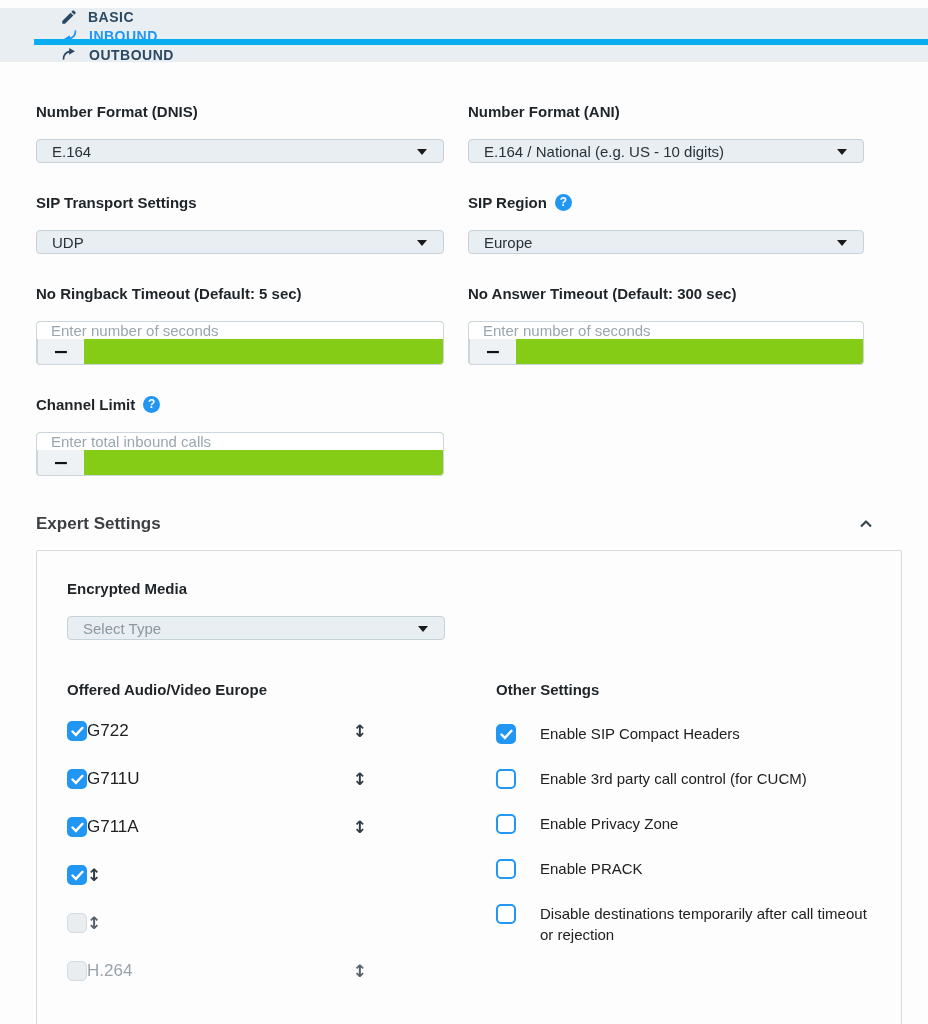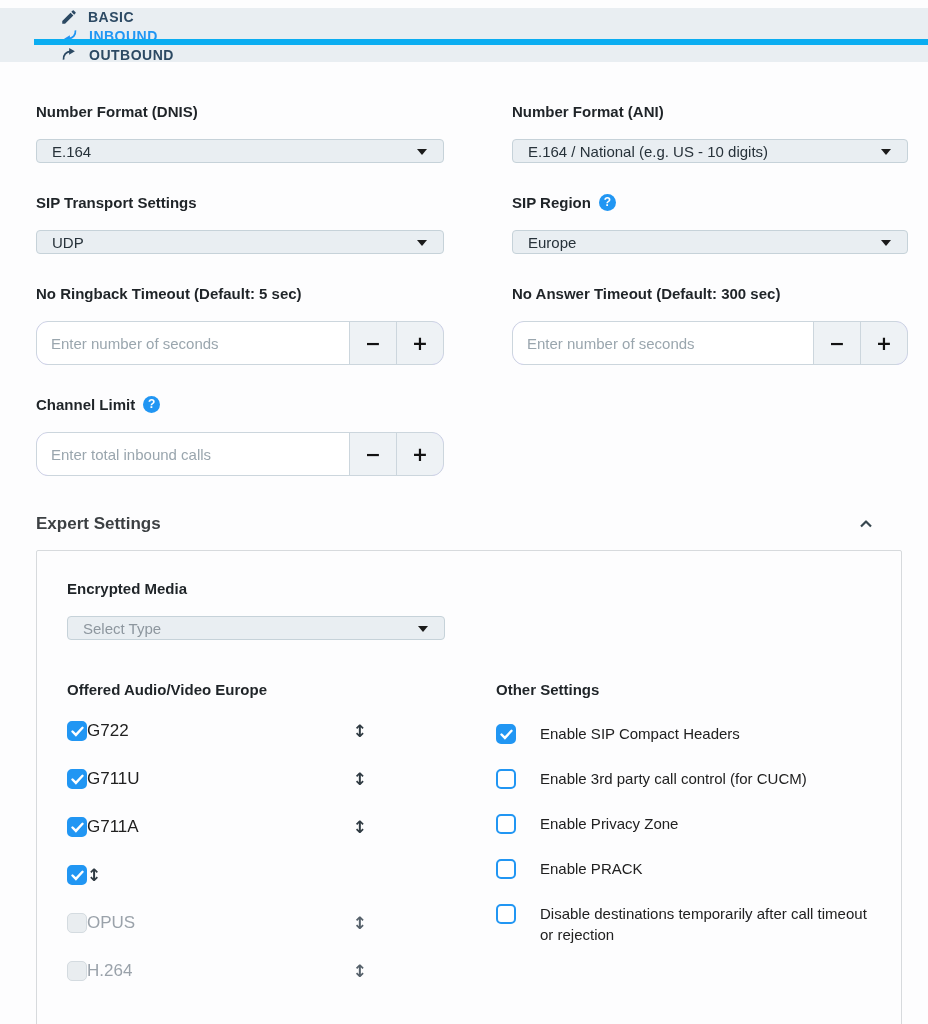--- a/index.html
+++ b/index.html
@@ -9,35 +9,35 @@
   }
   
   .tabbar{margin-top:8px;height:54px;background:#e9eef2;display:flex;align-items:stretch;padding-left:34px;flex-direction:column;}
   .tab{display:flex;align-items:center;gap:10px;padding:0 26px;font-size:14px;font-weight:700;
        letter-spacing:.5px;color:#2c4963;position:relative;cursor:pointer;white-space:nowrap;}
   .tab.active{color:#2196f3;}
   .tab.active::after{content:"";position:absolute;left:0;right:0;bottom:0;height:6px;background:#0badf1;}
   .tab svg{flex:none;}
   
   .content{padding:0 34px 0 36px;}
-  .grid{display:grid;grid-template-columns:408px 396px;column-gap:68px;}
+  .grid{display:grid;grid-template-columns:408px 396px;column-gap:24px;}
   .g1{margin-top:40px;}
   .fgroup{margin-top:30px;}
   .flabel{font-size:15px;font-weight:700;color:#1f2428;display:flex;align-items:center;gap:8px;
           margin-bottom:18px;line-height:19px;}
   .help{width:17px;height:17px;border-radius:50%;background:#2196f3;color:#fff;font-size:12px;
         font-weight:700;display:inline-flex;align-items:center;justify-content:center;cursor:pointer;flex:none;}
   .select{height:24px;background:#e9eef2;border:1px solid #c6d2d9;border-radius:4px;display:flex;
           align-items:center;padding:0 42px 0 15px;font-size:15px;color:#27323a;position:relative;
           cursor:pointer;box-sizing:border-box;}
   .select::after{content:"";position:absolute;right:16px;top:50%;margin-top:-2px;
           border:5px solid transparent;border-top:6px solid #1b1b1b;}
   .select .ph{color:#8d969e;}
-  .stepper{display:flex;height:44px;border:1px solid #ccd6dd;border-radius:12px;overflow:hidden;
-           background:#c4b5fd;box-sizing:border-box;}
+  .stepper{display:flex;height:44px;border:1px solid #ccd6dd;border-radius:4px;overflow:hidden;
+           background:#84cc16;box-sizing:border-box;flex-direction:column;}
   .stepper input{flex:1;border:none;outline:none;padding:0 14px;font-size:15px;color:#202124;
            font-family:inherit;background:#fff;min-width:0;}
   .stepper input::placeholder{color:#9aa6ae;}
   .stepbtn{width:47px;flex:none;background:#eef2f5;border:none;border-left:1px solid #ccd6dd;
            font-size:19px;font-weight:700;color:#121212;display:flex;align-items:center;
            justify-content:center;cursor:pointer;font-family:"DejaVu Sans",sans-serif;}
   
   .section-head{margin-top:36px;display:flex;align-items:center;justify-content:space-between;}
   .section-title{font-size:17px;font-weight:700;color:#3c4043;}
   .collapse-btn{background:none;border:none;padding:2px;margin-right:16px;cursor:pointer;display:flex;}
@@ -223,21 +223,20 @@
                   <path d="M1.5 5.5l3.4 3.4L11.5 1.8" stroke="#fff" stroke-width="2.4" fill="none" stroke-linecap="round"></path>
                 </svg>
               </span>
               <span class="drag">↕</span>
             </div>
 
             <div class="codec-row disabled">
               <span class="cbx disabled">
                 
               </span>
-              <span class="codec-label">OPUS</span>
               <span class="drag">↕</span>
             </div>
 
             <div class="codec-row disabled">
               <span class="cbx disabled">
                 
               </span>
               <span class="codec-label">H.264</span>
               <span class="drag">↕</span>
             </div>

